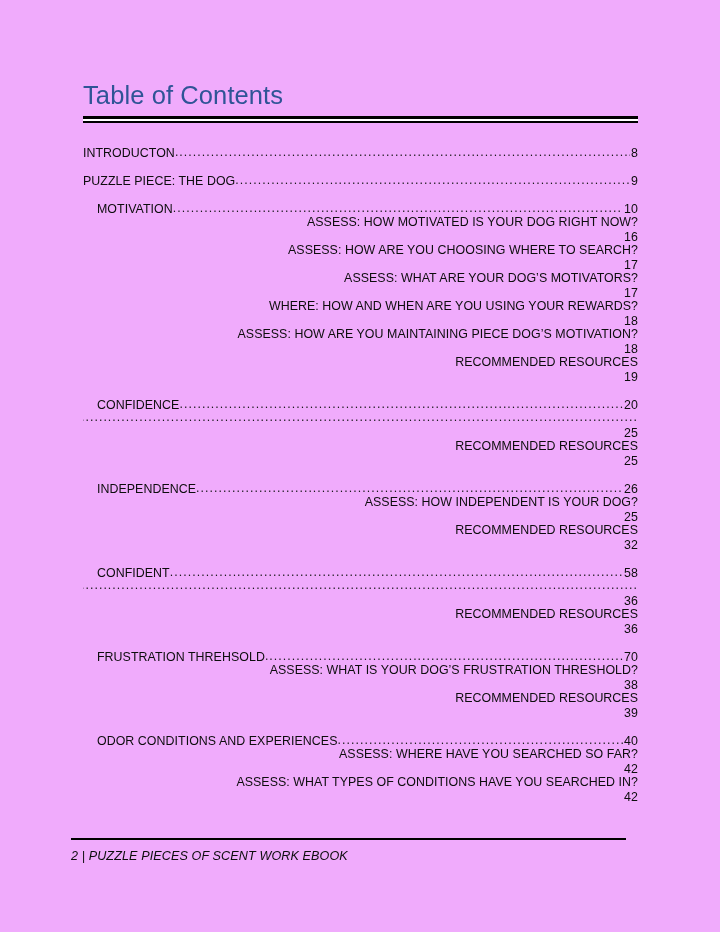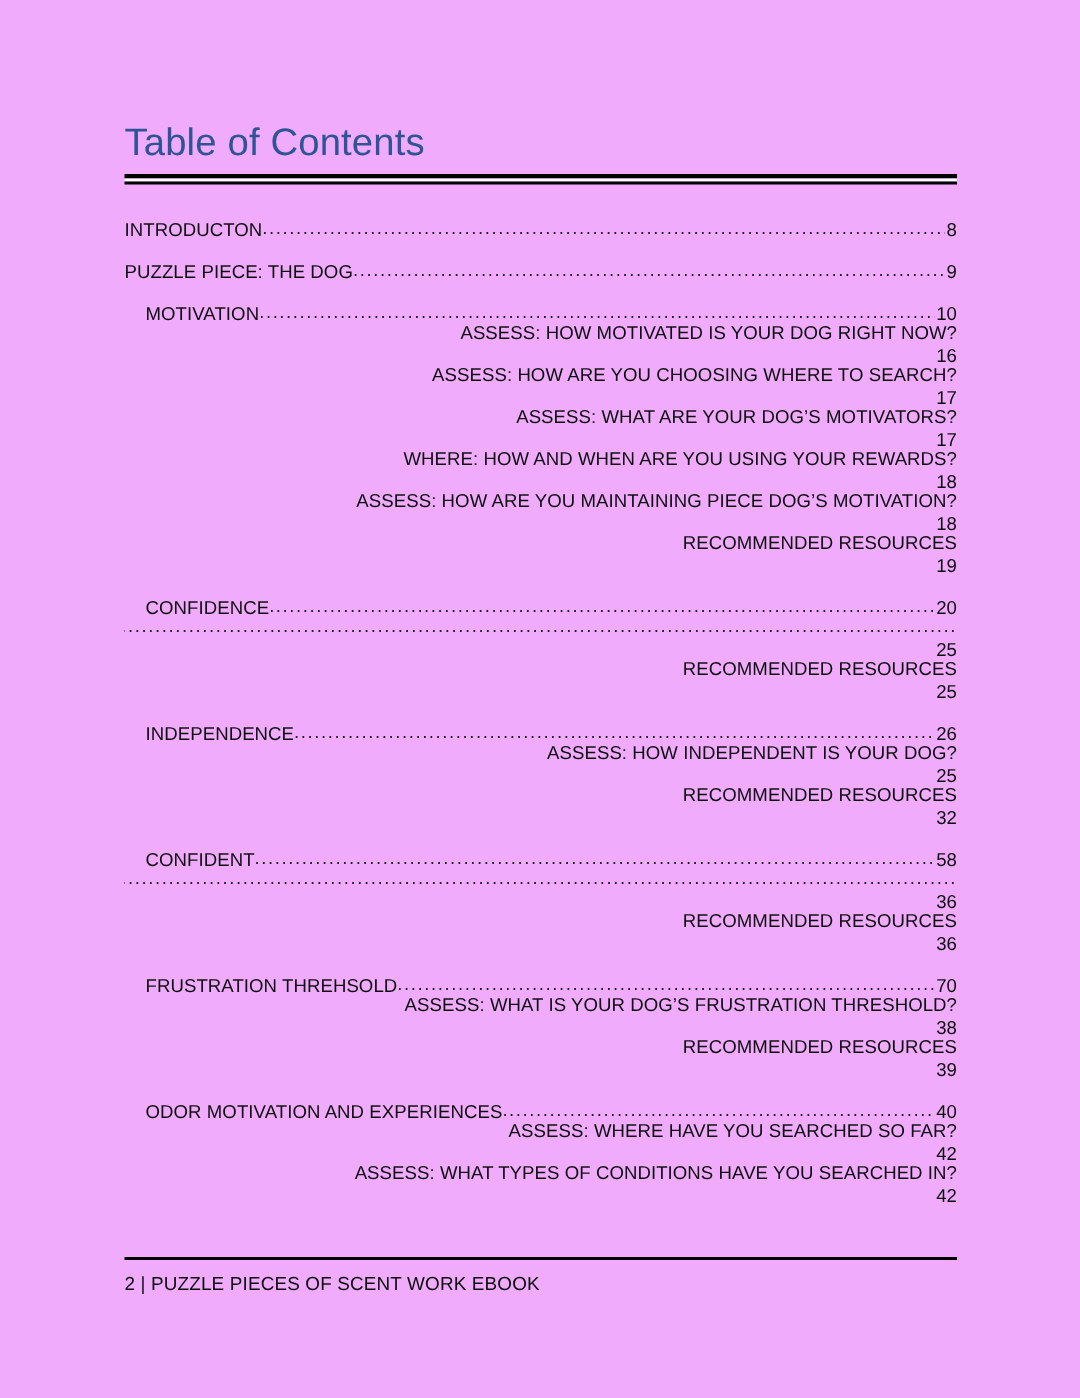--- a/index.html
+++ b/index.html
@@ -104,23 +104,24 @@
   .entry-page {
     flex: 0 0 auto;
     text-align: right;
     font-size: 12.4px;
     padding-left: 1px;
   }
 
   
   .footer {
     position: absolute;
-    left: 83px;
+    left: 71px;
     top: 838px;
     width: 555px;
+    font-style: italic;
   }
   .footer-rule {
     height: 2px;
     background: #000000;
     width: 555px;
   }
   .footer-text {
     margin-top: 9px;
     font-size: 12.6px;
     line-height: 15px;
@@ -242,21 +243,21 @@
           <span class="entry-text">ASSESS: WHAT IS YOUR DOG’S FRUSTRATION THRESHOLD?</span>
           <span class="leader">...............................................................................................................................................................................................................................................</span>
           <span class="entry-page">38</span>
         </li>
         <li class="toc-entry lvl3">
           <span class="entry-text">RECOMMENDED RESOURCES</span>
           <span class="leader">...............................................................................................................................................................................................................................................</span>
           <span class="entry-page">39</span>
         </li>
         <li class="toc-entry lvl2">
-          <span class="entry-text">ODOR MOTIVATION AND EXPERIENCES</span>
+          <span class="entry-text">ODOR CONDITIONS AND EXPERIENCES</span>
           <span class="leader">...............................................................................................................................................................................................................................................</span>
           <span class="entry-page">40</span>
         </li>
         <li class="toc-entry lvl3">
           <span class="entry-text">ASSESS: WHERE HAVE YOU SEARCHED SO FAR?</span>
           <span class="leader">...............................................................................................................................................................................................................................................</span>
           <span class="entry-page">42</span>
         </li>
         <li class="toc-entry lvl3">
           <span class="entry-text">ASSESS: WHAT TYPES OF CONDITIONS HAVE YOU SEARCHED IN?</span>

